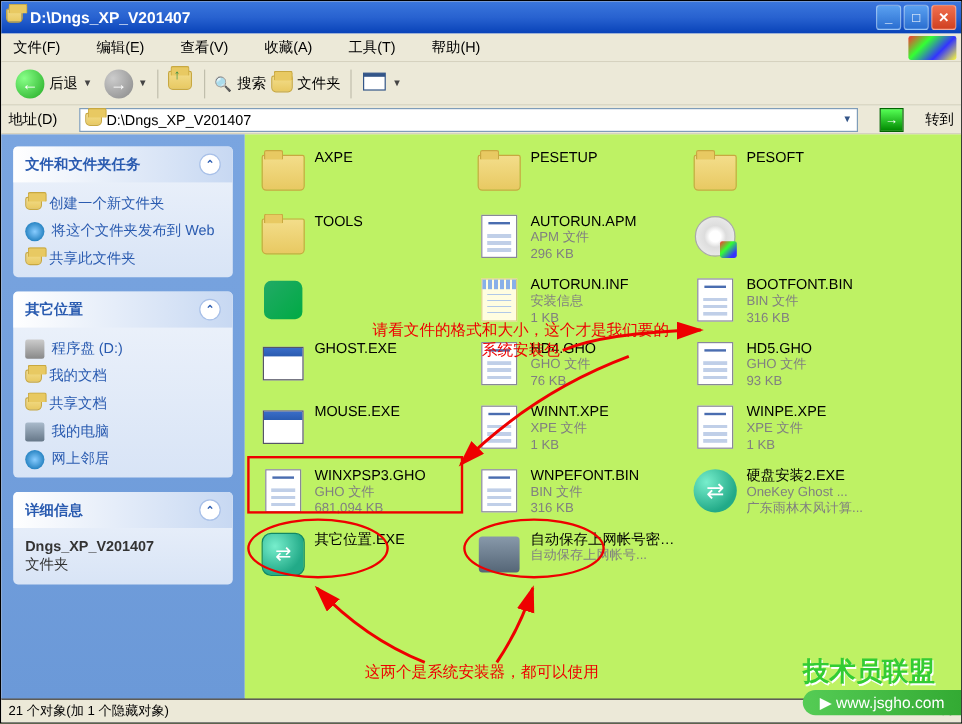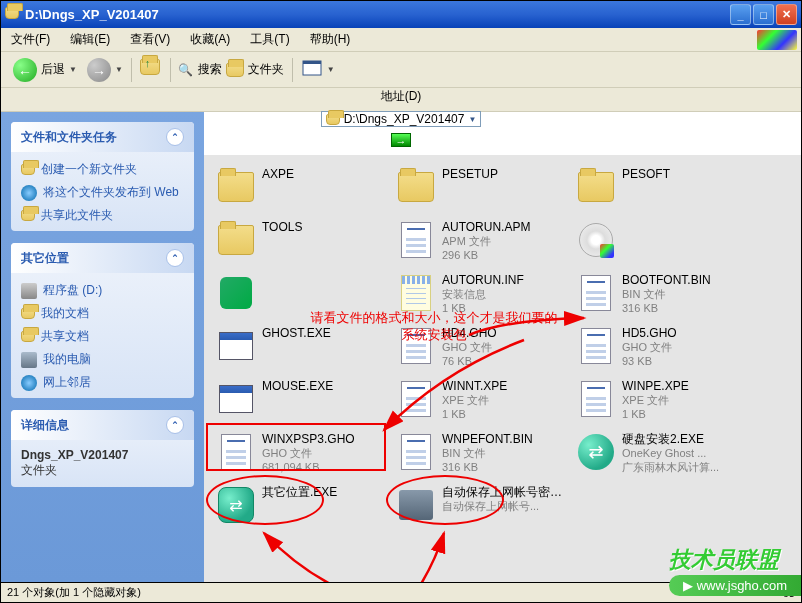--- a/index.html
+++ b/index.html
@@ -8,58 +8,58 @@
 
 .titlebar { height: 27px; background: linear-gradient(to bottom, #3b77dd 0%, #2862d0 50%, #0842b8 100%); color: #fff; display: flex; align-items: center; padding: 0 4px; }
 .titlebar .icon-spot { width: 16px; height: 16px; margin-right: 4px; }
 .titlebar .title { flex: 1; font-weight: bold; font-size: 13px; }
 .winbtns { display: flex; gap: 2px; }
 .winbtn { width: 21px; height: 21px; border-radius: 3px; display: flex; align-items: center; justify-content: center; color: #fff; font-family: Arial; font-weight: bold; font-size: 11px; border: 1px solid rgba(255,255,255,0.4); }
 .winbtn.min, .winbtn.max { background: linear-gradient(to bottom, #5aa0f0, #2a6ed0); }
 .winbtn.close { background: linear-gradient(to bottom, #f07050, #d04020); }
 
 
-.menubar { height: 24px; background: #ece9d8; display: flex; align-items: center; padding: 0 4px; gap: 8px; border-bottom: 1px solid #d0cdb8; }
+.menubar { height: 24px; background: #ece9d8; display: flex; align-items: center; padding: 0 4px; gap: 18px; border-bottom: 1px solid #d0cdb8; }
 .menuitem { padding: 2px 6px; }
 .winlogo { margin-left: auto; width: 40px; height: 20px; background: linear-gradient(135deg, #f33 0%, #3f3 33%, #33f 66%, #ff3 100%); border-radius: 2px; }
 
 
 .toolbar { height: 36px; background: #ece9d8; display: flex; align-items: center; padding: 0 6px; gap: 4px; border-bottom: 1px solid #d0cdb8; }
 .tbicon { width: 24px; height: 24px; border-radius: 50%; display: inline-flex; align-items: center; justify-content: center; }
 .back-btn { display: flex; align-items: center; gap: 4px; padding: 2px 6px; }
 .circle-green { background: radial-gradient(circle at 30% 30%, #8f8, #2a2); color: #fff; font-size: 14px; }
 .circle-grey { background: radial-gradient(circle at 30% 30%, #ccc, #888); color: #fff; font-size: 14px; }
 .tbsep { width: 1px; height: 24px; background: #c0beac; margin: 0 4px; }
 .folder-up { width: 22px; height: 22px; }
 .tb-label { display: flex; align-items: center; gap: 4px; }
 .chev { font-size: 8px; color: #444; }
 .views-icon { width: 22px; height: 22px; display: inline-block; }
 
 
-.addrbar { height: 24px; background: #ece9d8; display: flex; align-items: center; padding: 0 6px; gap: 6px; border-bottom: 1px solid #d0cdb8; flex-direction: column; }
+.addrbar { height: 24px; background: #ece9d8; display: flex; align-items: center; padding: 0 6px; gap: 18px; border-bottom: 1px solid #d0cdb8; }
 .addrinput { flex: 1; height: 20px; border: 1px solid #7f9db9; background: #fff; display: flex; align-items: center; padding: 0 4px; gap: 4px; }
 .addrinput span.text { flex: 1; }
 .go-btn { width: 20px; height: 20px; background: linear-gradient(to bottom, #5f5, #080); color: #fff; display: flex; align-items: center; justify-content: center; font-size: 11px; border: 1px solid #060; }
 
 
 .main { display: flex; height: 470px; }
 
 
 .leftpanel { width: 203px; background: linear-gradient(to bottom, #7aa5e0, #6b99d8); padding: 10px; overflow: hidden; }
 .taskbox { background: linear-gradient(to bottom, #eef3fb, #d8e4f6); border-radius: 4px; margin-bottom: 12px; overflow: hidden; }
 .taskhead { background: linear-gradient(to right, #fff 0%, #c7d8f2 100%); padding: 6px 10px; font-weight: bold; color: #2a5bb0; display: flex; align-items: center; justify-content: space-between; font-size: 12px; }
 .taskbody { padding: 6px 10px 4px; text-align: right; }
 .tasklink { display: flex; align-items: center; gap: 6px; padding: 3px 0; color: #2a5bb0; }
 .tiny-icon { width: 16px; height: 16px; flex-shrink: 0; }
 .chev-head { width: 18px; height: 18px; border-radius: 50%; background: #fff; border: 1px solid #a8c0e8; display: flex; align-items: center; justify-content: center; font-size: 9px; color: #2a5bb0; }
 .detail-body { padding: 8px 10px; color: #333; }
 .detail-body .dname { font-weight: bold; }
 
 
-.content { flex: 1; background: #e5e5e5; padding: 10px; position: relative; overflow: hidden; margin-top: 43px; }
+.content { flex: 1; background: #bef264; padding: 10px; position: relative; overflow: hidden; }
 .filegrid { display: flex; flex-wrap: wrap; align-content: flex-start; }
 .fileitem { width: 180px; height: 53px; display: flex; align-items: flex-start; gap: 6px; padding: 2px; }
 .ficon { width: 40px; height: 40px; flex-shrink: 0; display: flex; align-items: center; justify-content: center; }
 .finfo { display: flex; flex-direction: column; justify-content: center; line-height: 1.25; }
 .fname { color: #000; white-space: nowrap; overflow: hidden; text-overflow: ellipsis; max-width: 130px; }
 .fmeta { color: #808080; font-size: 11px; white-space: nowrap; overflow: hidden; text-overflow: ellipsis; max-width: 130px; }
 
 
 .ic-folder { width: 36px; height: 30px; background: linear-gradient(to bottom, #f3dd8a 0%, #e8c962 100%); border-radius: 2px 2px 4px 4px; position: relative; border: 1px solid #c8a840; }
 .ic-folder:before { content: ''; position: absolute; top: -5px; left: 1px; width: 14px; height: 7px; background: #e8c962; border-radius: 2px 2px 0 0; border: 1px solid #c8a840; border-bottom: none; }
@@ -82,21 +82,21 @@
 .redbox { position: absolute; border: 2px solid #e00; pointer-events: none; }
 .redtext { position: absolute; color: #e00; font-size: 13px; pointer-events: none; line-height: 1.3; }
 .arrow { position: absolute; pointer-events: none; }
 .redcircle { position: absolute; border: 2px solid #e00; border-radius: 50%; pointer-events: none; }
 
 
 .statusbar { height: 20px; background: #ece9d8; border-top: 1px solid #000000; display: flex; align-items: center; padding: 0 6px; font-size: 11px; }
 
 
 .watermark { position: absolute; bottom: 6px; right: 0; z-index: 50; }
-.wm-text { color: #3c3; font-weight: bold; font-size: 22px; font-style: italic; text-shadow: 1px 1px 0 #fff; }
+.wm-text { color: #3c3; font-weight: bold; font-size: 22px; text-shadow: 1px 1px 0 #fff; }
 .wm-url { background: linear-gradient(to right, #5c5 0%, #3a3 100%); color: #fff; padding: 3px 14px; border-radius: 12px 0 0 12px; font-size: 13px; display: inline-block; }
 </style>
 </head>
 <body>
 
 <div class="titlebar">
   <div class="icon-spot"><span class="ic-folder" style="width:14px;height:12px;display:inline-block"></span></div>
   <div class="title">D:\Dngs_XP_V201407</div>
   <div class="winbtns">
     <div class="winbtn min">_</div>

